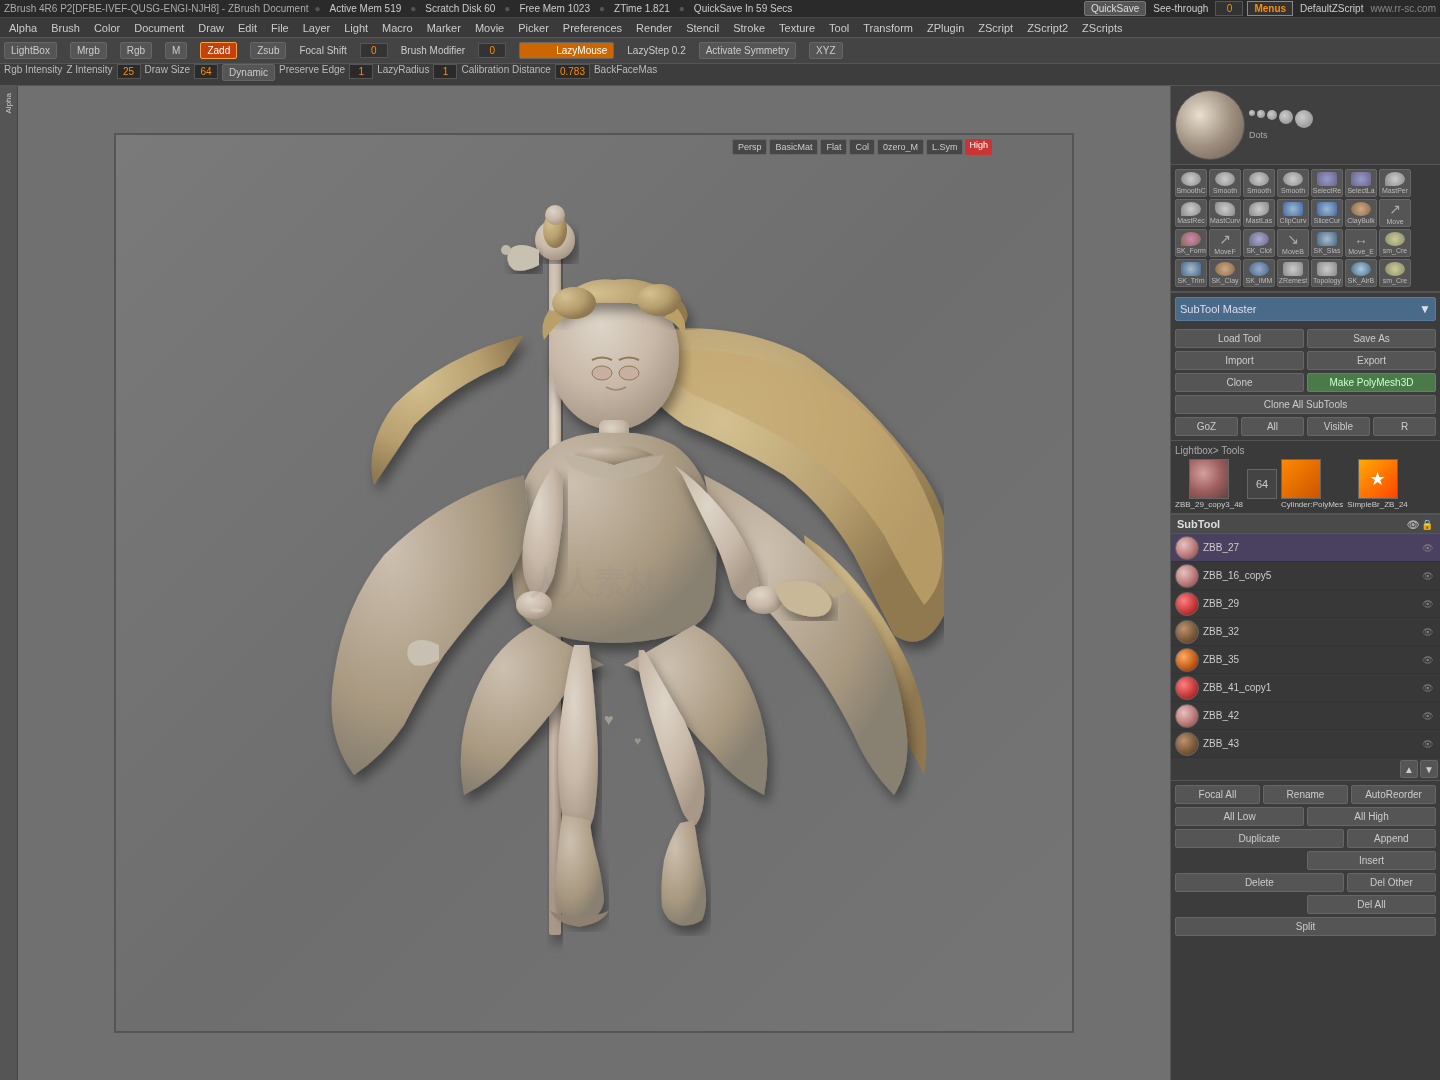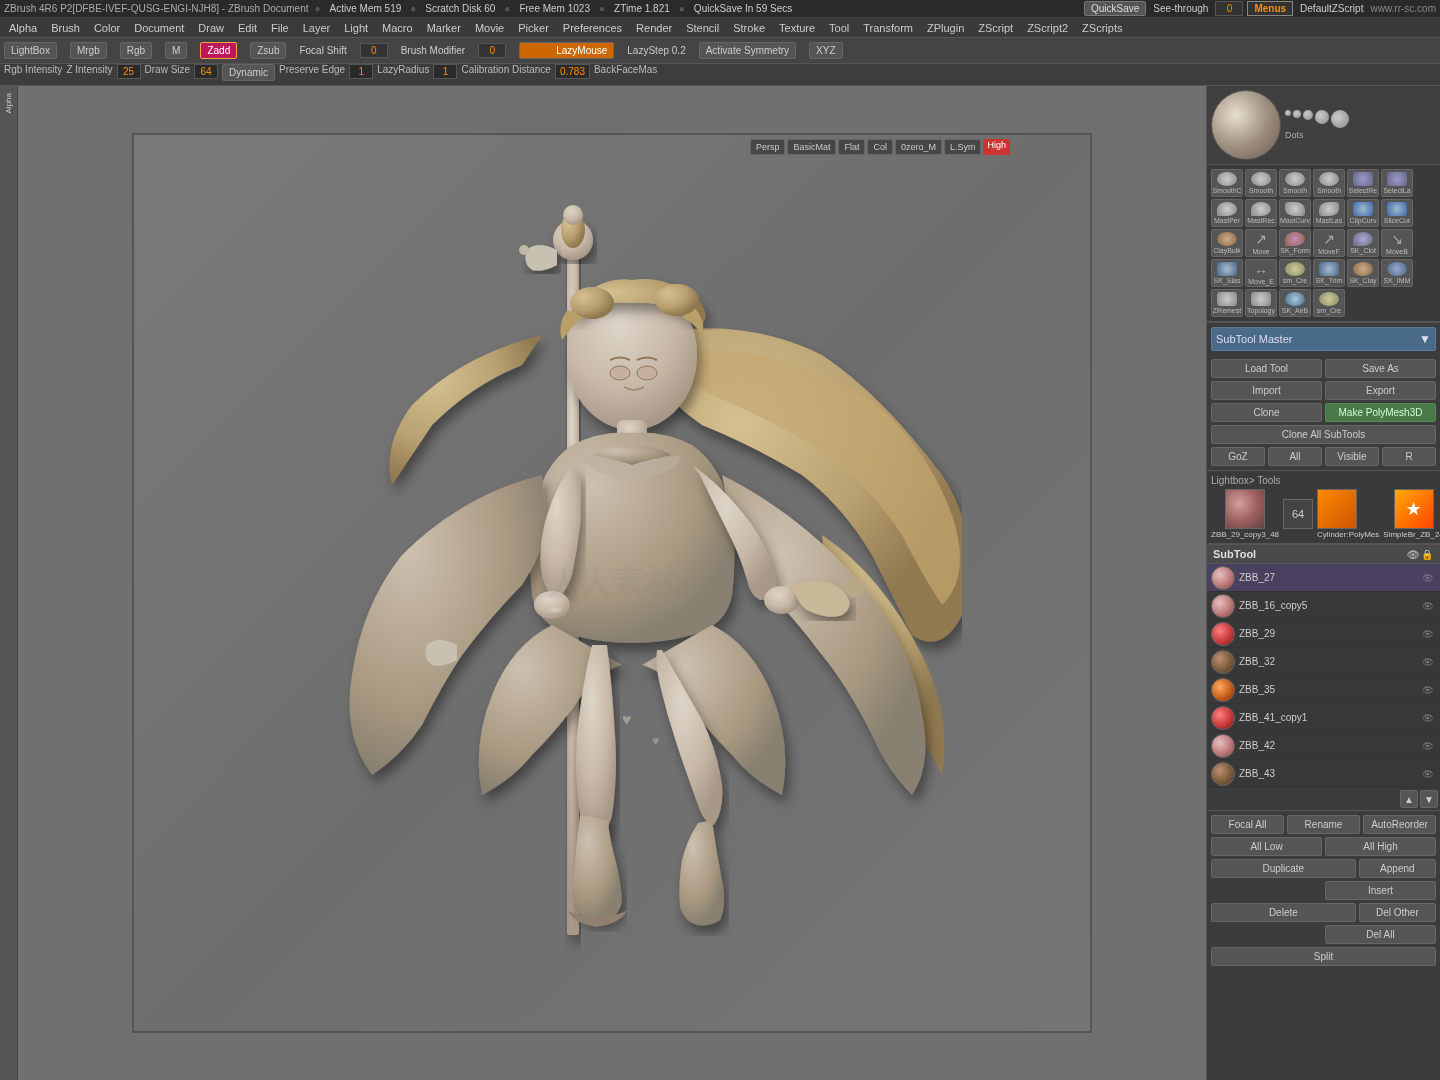--- a/index.html
+++ b/index.html
@@ -98,21 +98,21 @@
       background: #555;
       color: #ccc;
       border: 1px solid #666;
       padding: 2px 6px;
       font-size: 10px;
       cursor: pointer;
       border-radius: 2px;
       white-space: nowrap;
     }
     .toolbar-btn.active {
-      background: #be185d;
+      background: #c2410c;
       color: #fff;
       border-color: #ffa040;
       text-align: right;
     }
     .toolbar-btn.orange {
       background: #cc6600;
       color: #fff;
       padding-left: 36px;
     }
     .toolbar-label {
@@ -252,21 +252,21 @@
       height: 100%;
       display: flex;
       justify-content: center;
       align-items: flex-end;
       padding-bottom: 30px;
       pointer-events: none;
     }
 
     
     .right-panel {
-      width: 234px;
+      width: 270px;
       background: #3c3c3c;
       border-left: 1px solid #555;
       display: flex;
       flex-direction: column;
       overflow-y: auto;
       overflow-x: hidden;
     }
     .sphere-preview {
       width: 70px;
       height: 70px;

